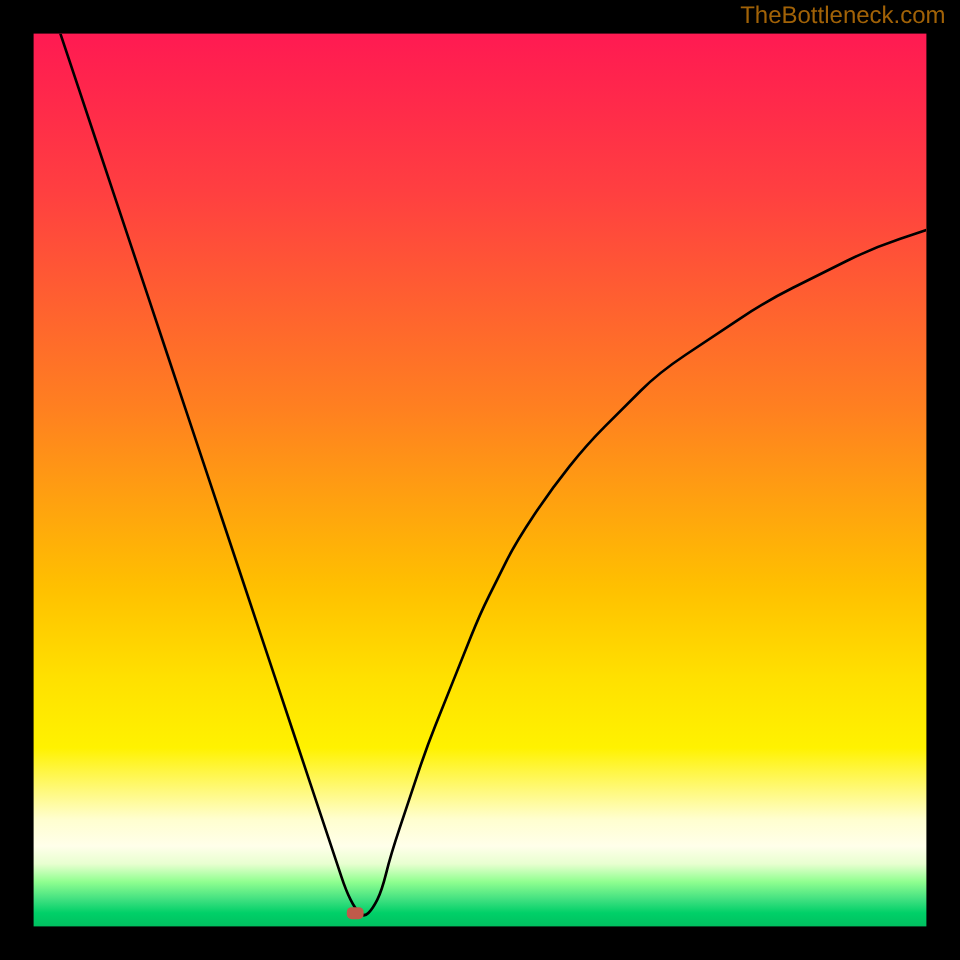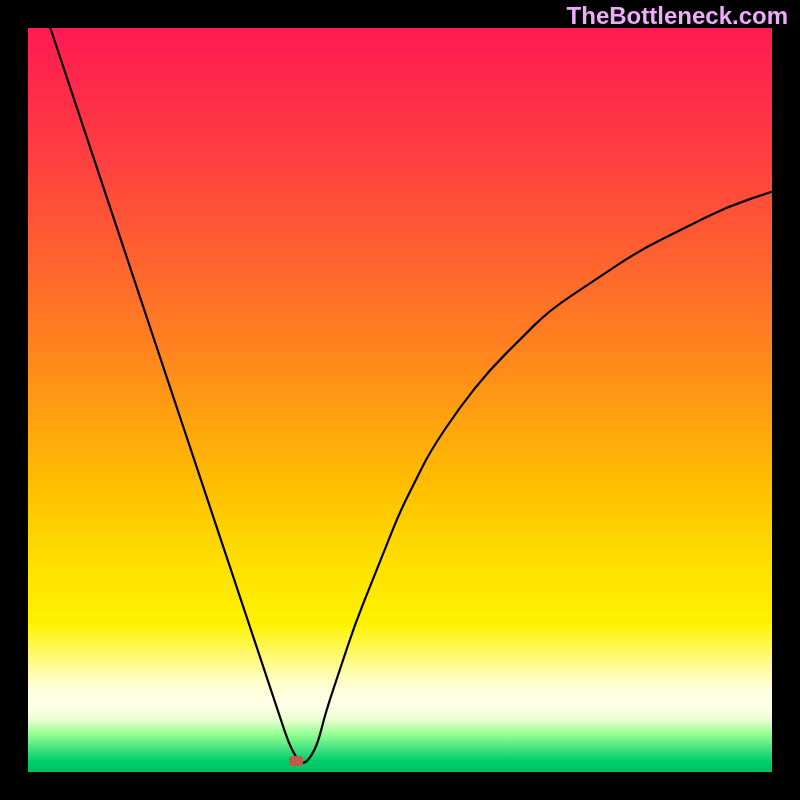--- a/index.html
+++ b/index.html
@@ -8,24 +8,23 @@
     height: 800px;
     background: #000;
     position: relative;
     font-family: Arial, Helvetica, sans-serif;
     overflow: hidden;
   }
   .watermark {
     position: absolute;
     top: 2px;
     right: 12px;
-    color: #f0abfc;
-    font-size: 24px;
+    color: #a16207;
+    font-size: 20px;
     z-index: 10;
-    font-weight: bold;
   }
   .plot-area {
     position: absolute;
     left: 28px;
     top: 28px;
     width: 744px;
     height: 744px;
     background: linear-gradient(to bottom,
       #ff1a52 0%,
       #ff2a4a 8%,

